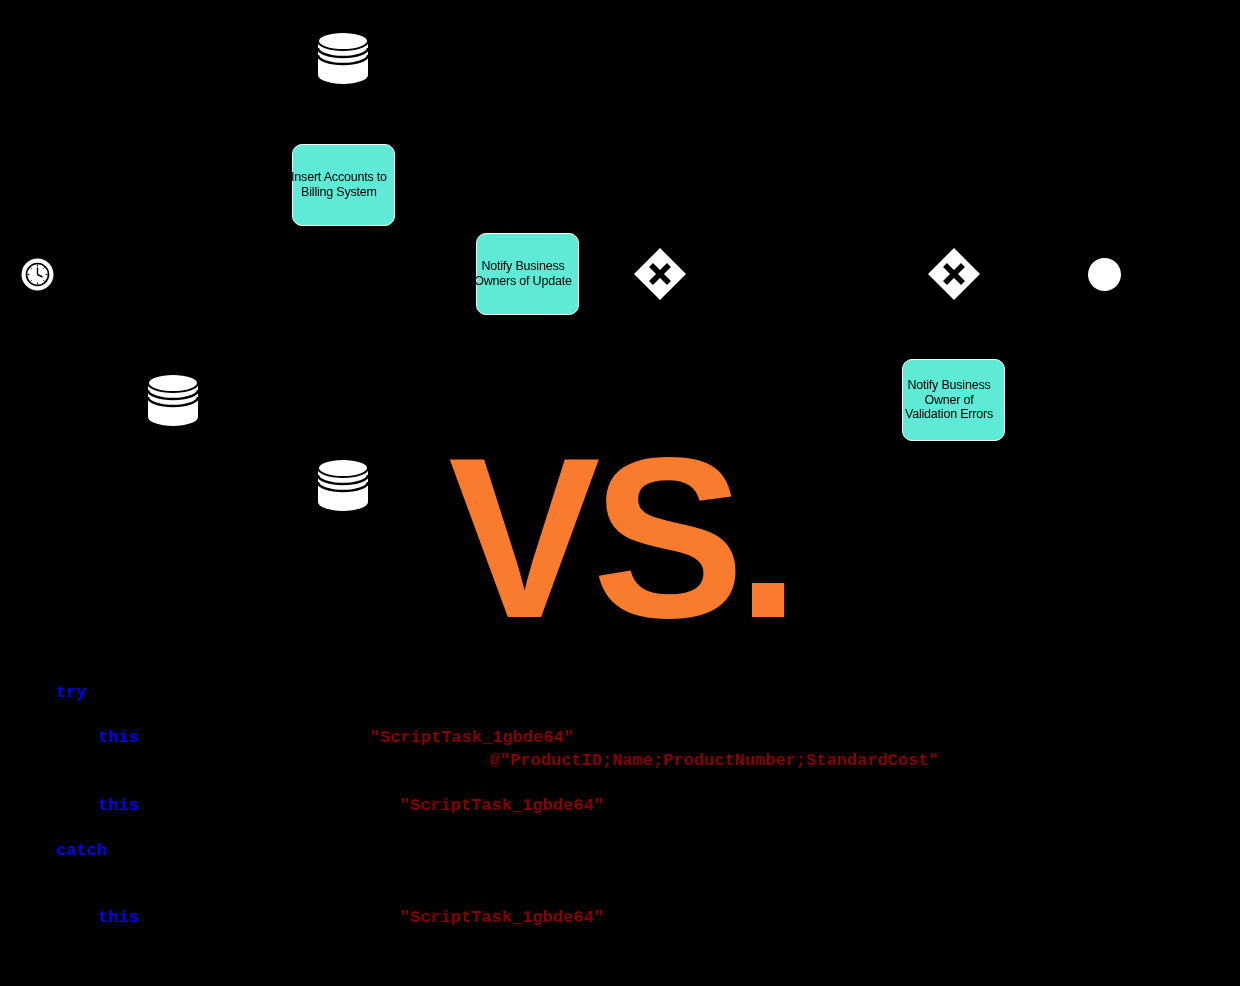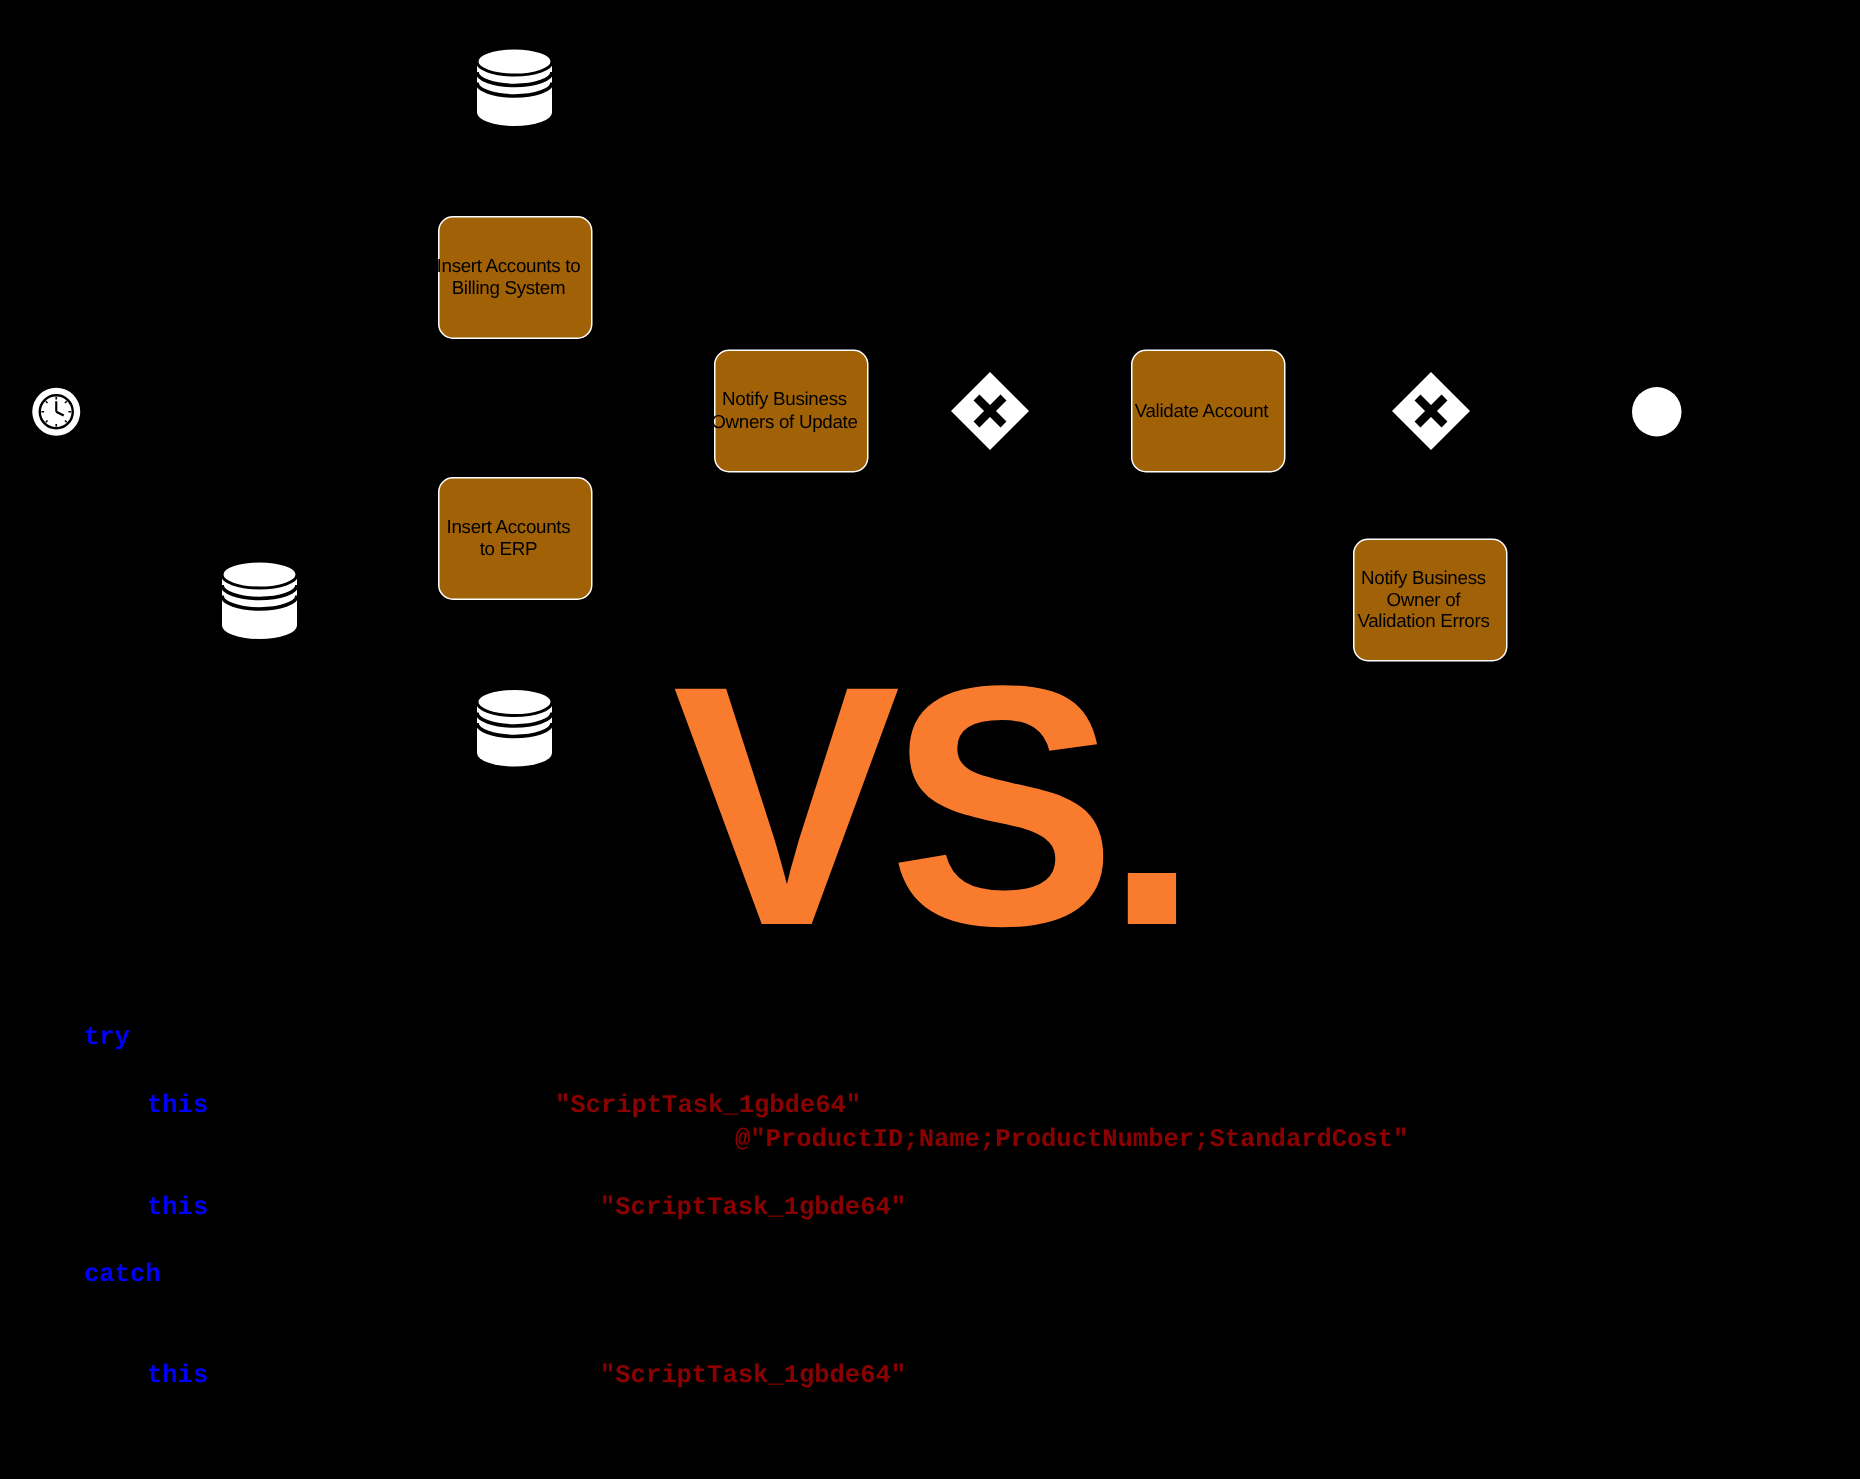--- a/index.html
+++ b/index.html
@@ -25,21 +25,21 @@
     height: 660px;
   }
 
   .node {
     position: absolute;
     box-sizing: border-box;
   }
 
   
   .task {
-    background: #a16207;
+    background: #5eead4;
     border: 1px solid #ffffff;
     border-radius: 10px;
     color: #000000;
     display: flex;
     align-items: center;
     justify-content: center;
     text-align: center;
     line-height: 1.18;
     font-family: "Liberation Sans", sans-serif;
     font-size: 12.5px;
@@ -155,33 +155,26 @@
       <path d="M1 25 A25 9 0 0 0 51 25" fill="none" stroke="#000000" stroke-width="2.4"></path>
     </svg>
   </div>
 
 
   <div class="node task" style="left:292px; top:144px; width:103px; height:82px;">
     <span class="task-label">Insert Accounts to
 Billing System</span>
   </div>
 
-  <div class="node task" style="left:292px; top:318px; width:103px; height:82px;">
-    <span class="task-label">Insert Accounts
-to ERP</span>
-  </div>
 
   <div class="node task" style="left:476px; top:233px; width:103px; height:82px;">
     <span class="task-label">Notify Business
 Owners of Update</span>
   </div>
 
-  <div class="node task" style="left:754px; top:233px; width:103px; height:82px;">
-    <span class="task-label">Validate Account</span>
-  </div>
 
   <div class="node task" style="left:902px; top:359px; width:103px; height:82px;">
     <span class="task-label">Notify Business
 Owner of
 Validation Errors</span>
   </div>
 
   <div class="gateway" style="left:633px; top:247px; width:54px; height:54px;">
     <svg width="54" height="54" viewBox="0 0 54 54">
       <polygon points="27,1 53,27 27,53 1,27" fill="#ffffff"></polygon>

